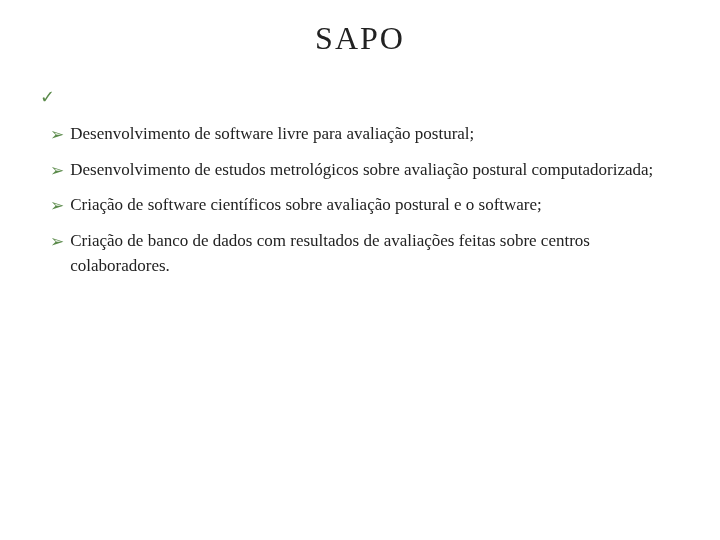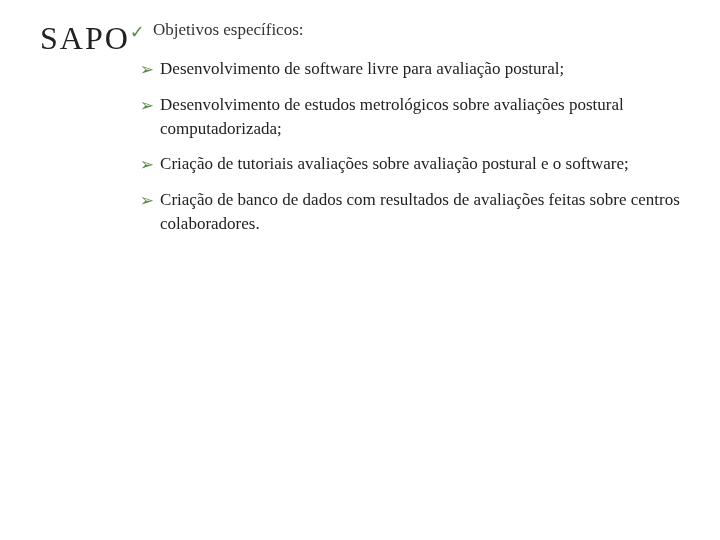--- a/index.html
+++ b/index.html
@@ -14,21 +14,21 @@
       background-color: #ffffff;
       font-family: 'Times New Roman', Times, serif;
       overflow: hidden;
     }
 
     .page {
       width: 720px;
       height: 540px;
       background: #ffffff;
       display: flex;
-      flex-direction: row;
+      flex-direction: column;
       padding: 20px 40px 30px 40px;
     }
 
     .title-area {
       text-align: center;
       margin-bottom: 28px;
     }
 
     .title {
       font-size: 32px;
@@ -94,38 +94,37 @@
 <div class="page">
 
   <div class="title-area">
     <h1 class="title">SAPO</h1>
   </div>
 
   <div class="content-area">
 
     <div class="section-header">
       <span class="checkmark">✓</span>
-      <span>Objetivos específicos:</span>
     </div>
 
     <div class="bullet-list">
 
       <div class="bullet-item">
         <span class="arrow">➢</span>
         <span class="bullet-text">Desenvolvimento  de  software  livre  para  avaliação postural;</span>
       </div>
 
       <div class="bullet-item">
         <span class="arrow">➢</span>
-        <span class="bullet-text">Desenvolvimento  de  estudos  metrológicos  sobre avaliações postural computadorizada;</span>
+        <span class="bullet-text">Desenvolvimento  de  estudos  metrológicos  sobre avaliação postural computadorizada;</span>
       </div>
 
       <div class="bullet-item">
         <span class="arrow">➢</span>
-        <span class="bullet-text">Criação de tutoriais avaliações sobre avaliação postural e o software;</span>
+        <span class="bullet-text">Criação de software científicos sobre avaliação postural e o software;</span>
       </div>
 
       <div class="bullet-item">
         <span class="arrow">➢</span>
         <span class="bullet-text">Criação de banco de dados com resultados de avaliações feitas sobre centros colaboradores.</span>
       </div>
 
     </div>
 
   </div>

